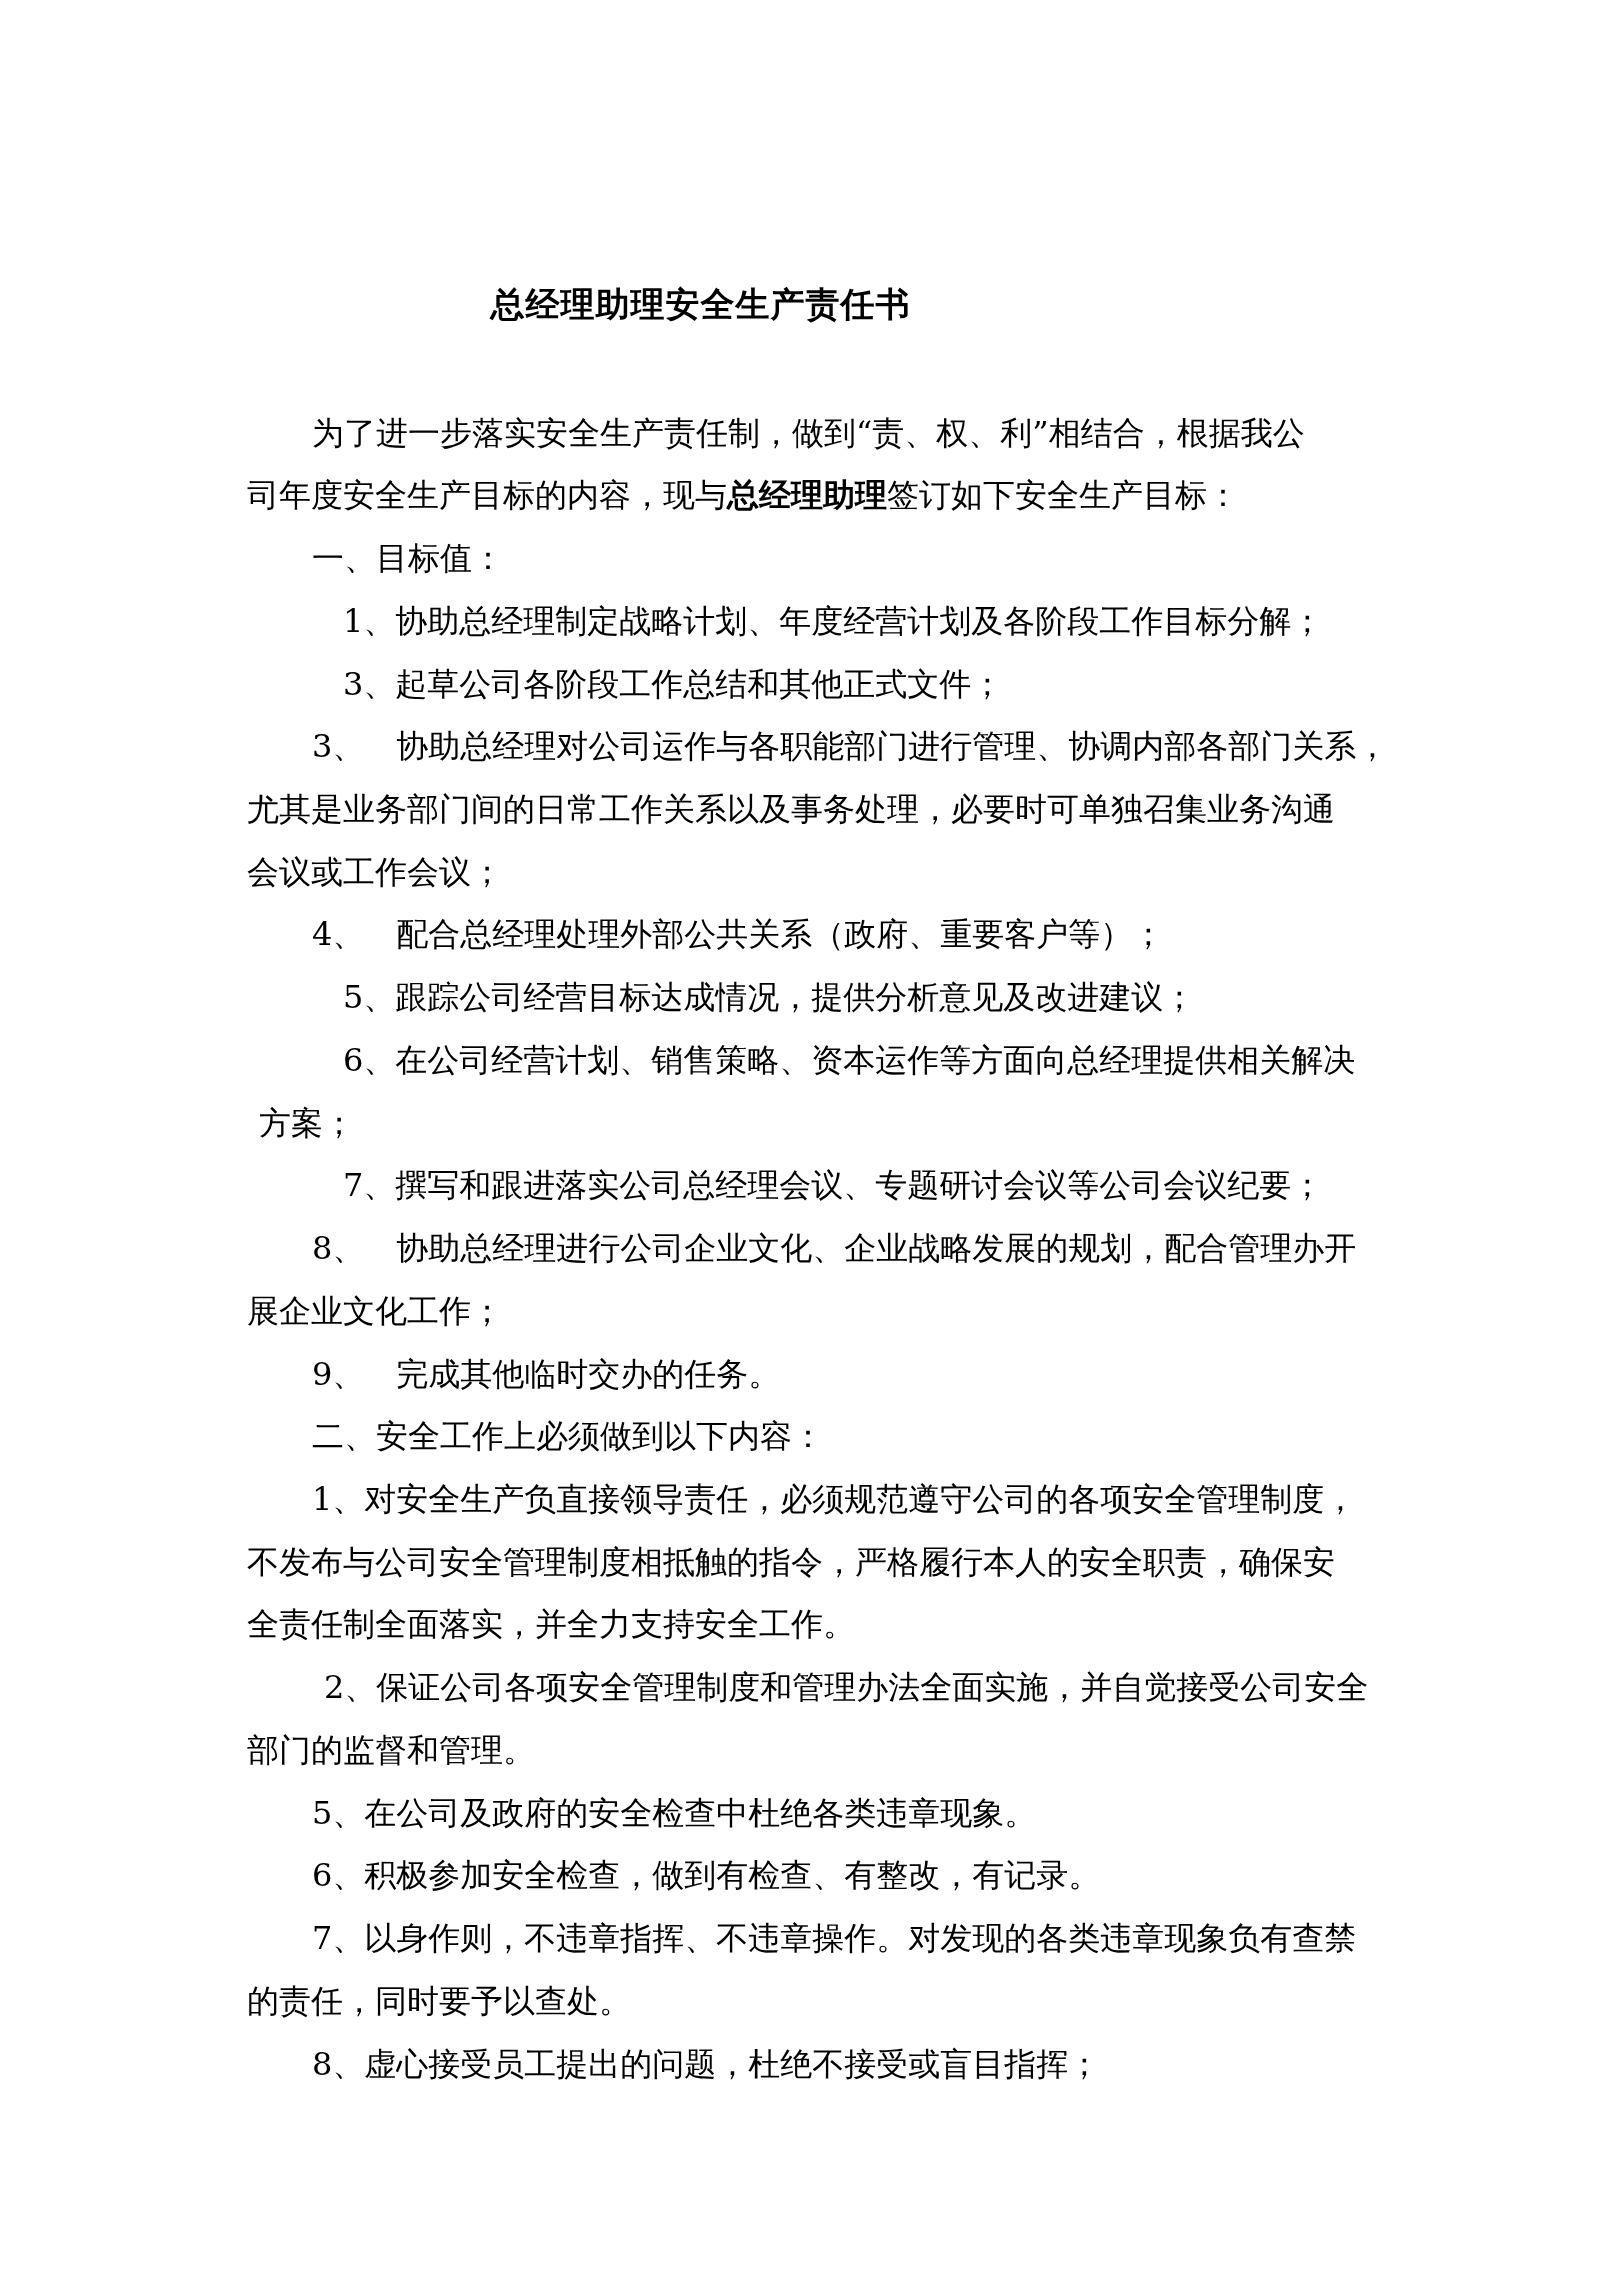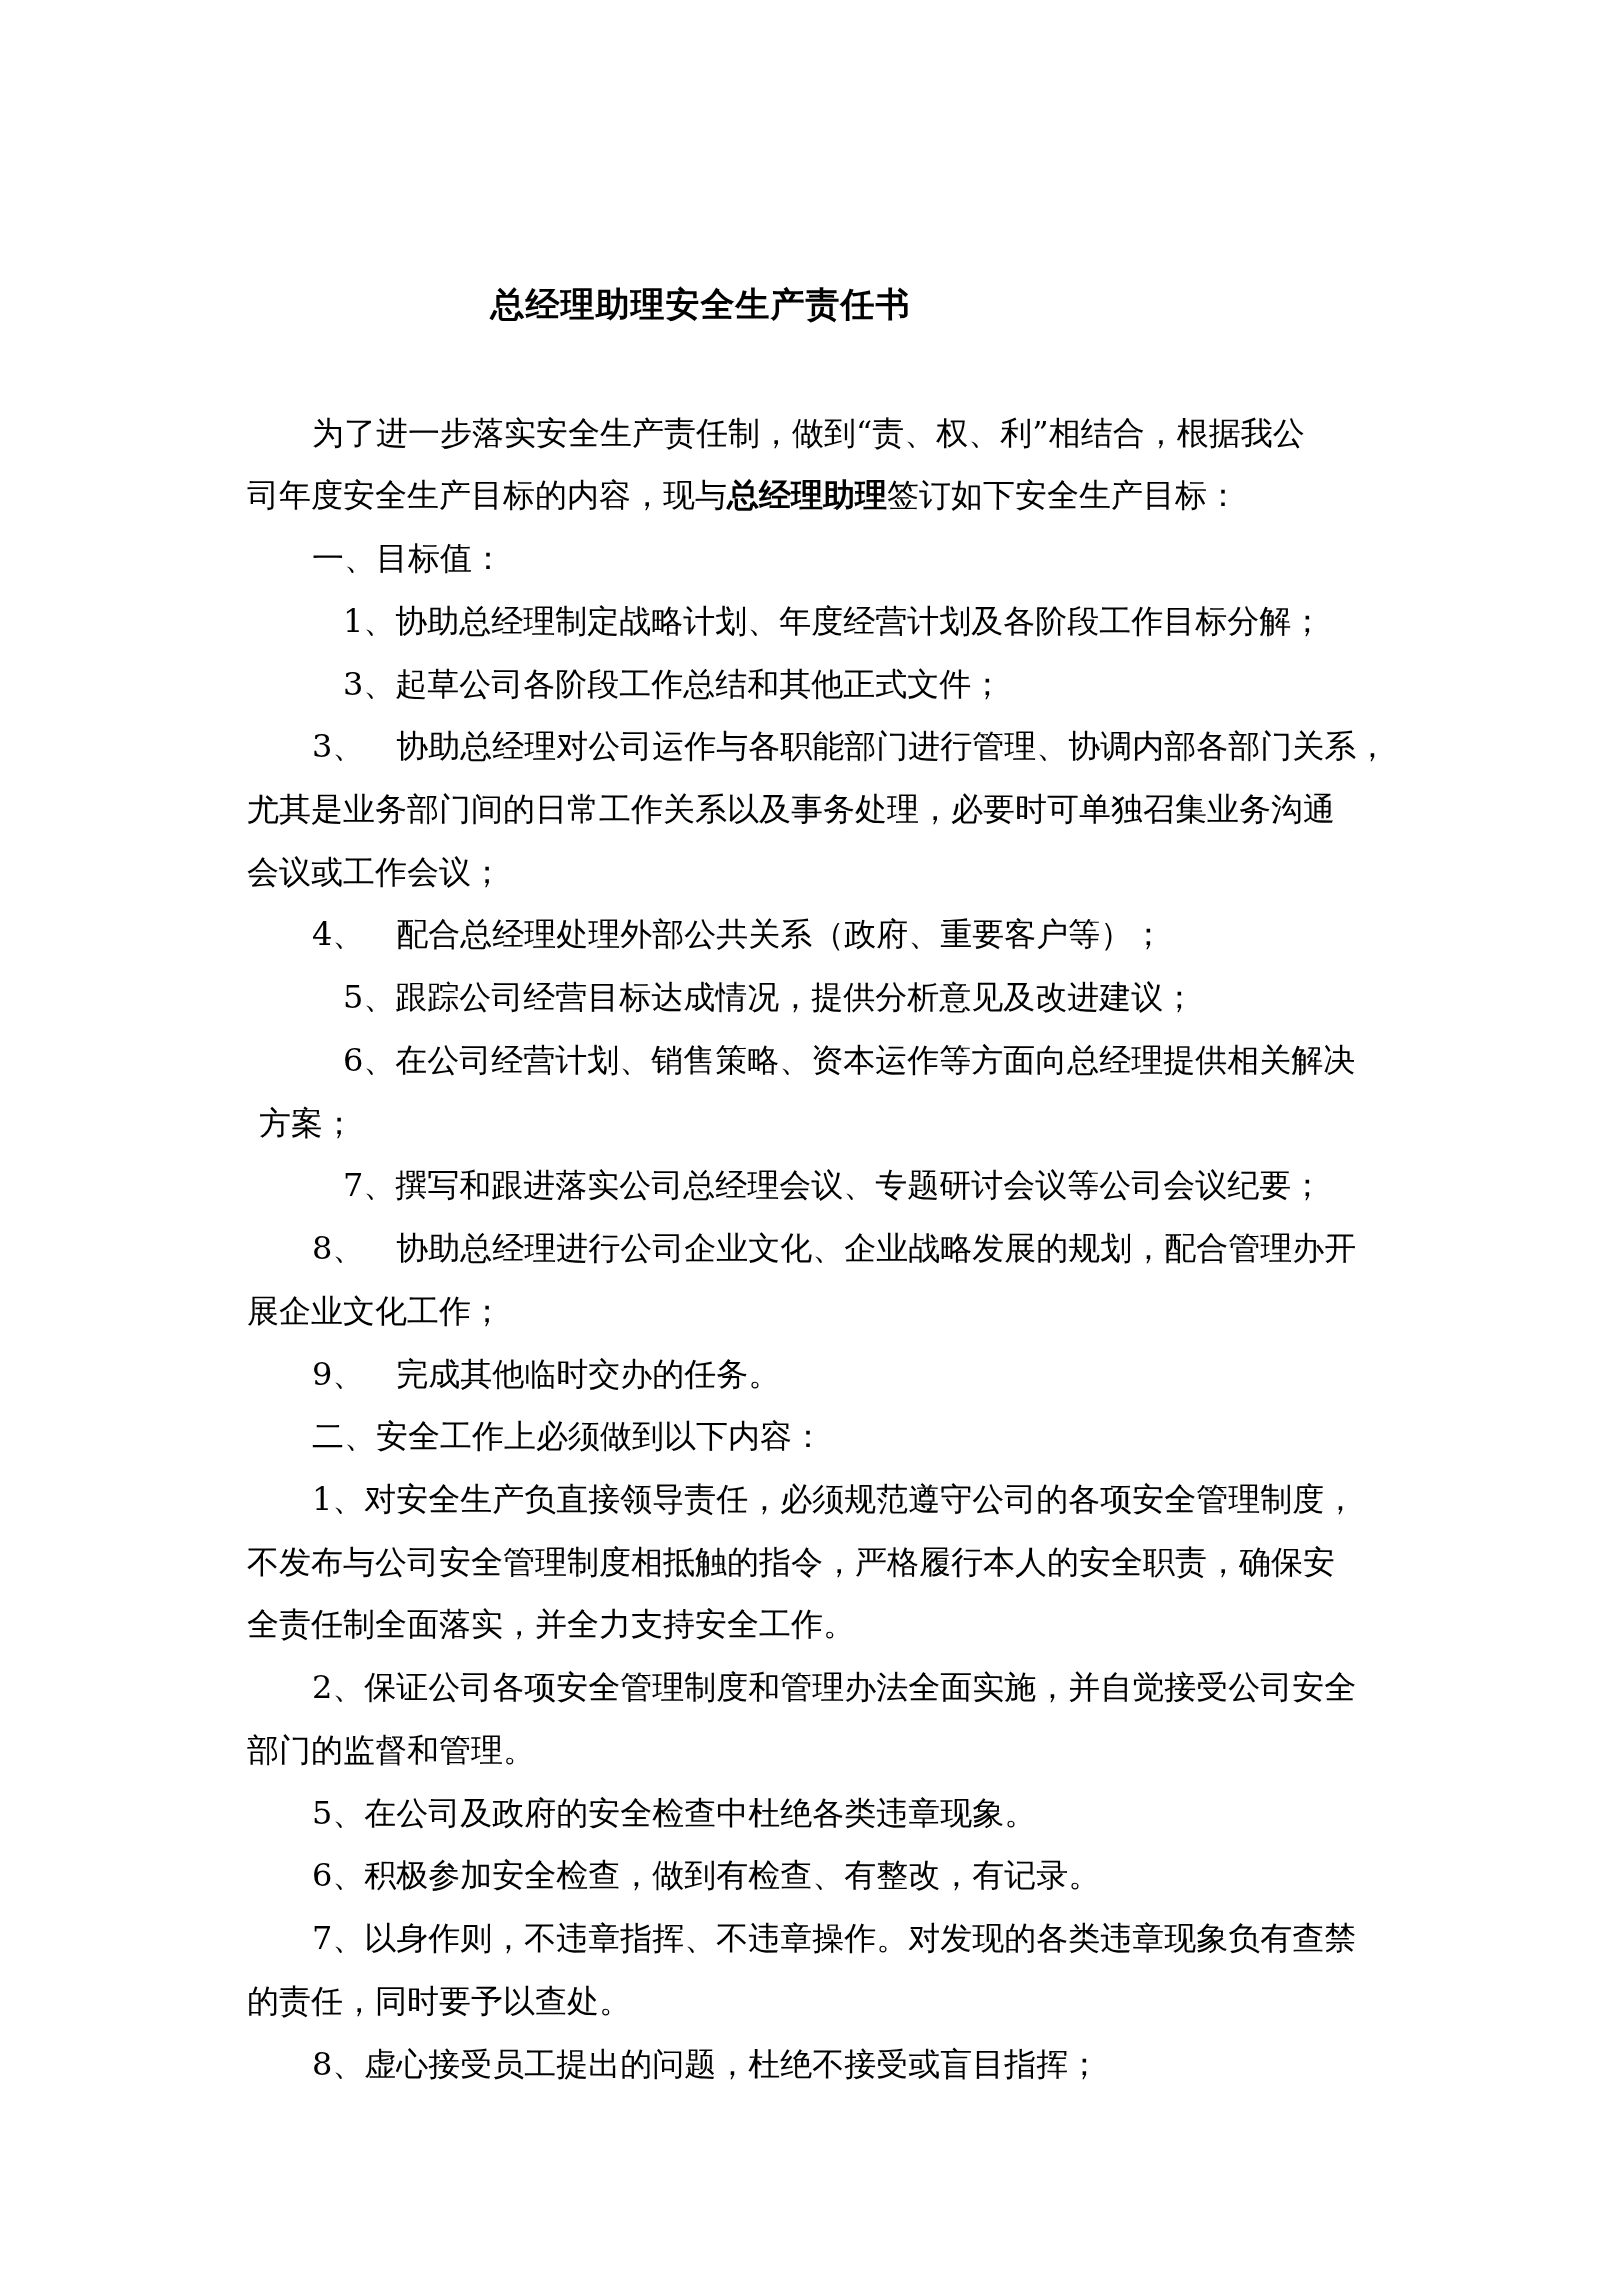--- a/index.html
+++ b/index.html
@@ -41,21 +41,21 @@
   <div class="line" style="top:1292px;left:247px;">展企业文化工作；</div>
 
   <div class="line" style="top:1355px;left:312px;">9、　完成其他临时交办的任务。</div>
 
   <div class="line" style="top:1417px;left:312px;">二、安全工作上必须做到以下内容：</div>
 
   <div class="line" style="top:1480px;left:312px;">1、对安全生产负直接领导责任，必须规范遵守公司的各项安全管理制度，</div>
   <div class="line" style="top:1543px;left:247px;">不发布与公司安全管理制度相抵触的指令，严格履行本人的安全职责，确保安</div>
   <div class="line" style="top:1605px;left:247px;">全责任制全面落实，并全力支持安全工作。</div>
 
-  <div class="line" style="top:1668px;left:312px;">2、保证公司各项安全管理制度和管理办法全面实施，并自觉接受公司安全</div>
+  <div class="line" style="top:1668px;left:324px;">2、保证公司各项安全管理制度和管理办法全面实施，并自觉接受公司安全</div>
   <div class="line" style="top:1731px;left:247px;">部门的监督和管理。</div>
 
   <div class="line" style="top:1794px;left:312px;">5、在公司及政府的安全检查中杜绝各类违章现象。</div>
   <div class="line" style="top:1856px;left:312px;">6、积极参加安全检查，做到有检查、有整改，有记录。</div>
 
   <div class="line" style="top:1919px;left:312px;">7、以身作则，不违章指挥、不违章操作。对发现的各类违章现象负有查禁</div>
   <div class="line" style="top:1982px;left:247px;">的责任，同时要予以查处。</div>
 
   <div class="line" style="top:2045px;left:312px;">8、虚心接受员工提出的问题，杜绝不接受或盲目指挥；</div>
 </div>

